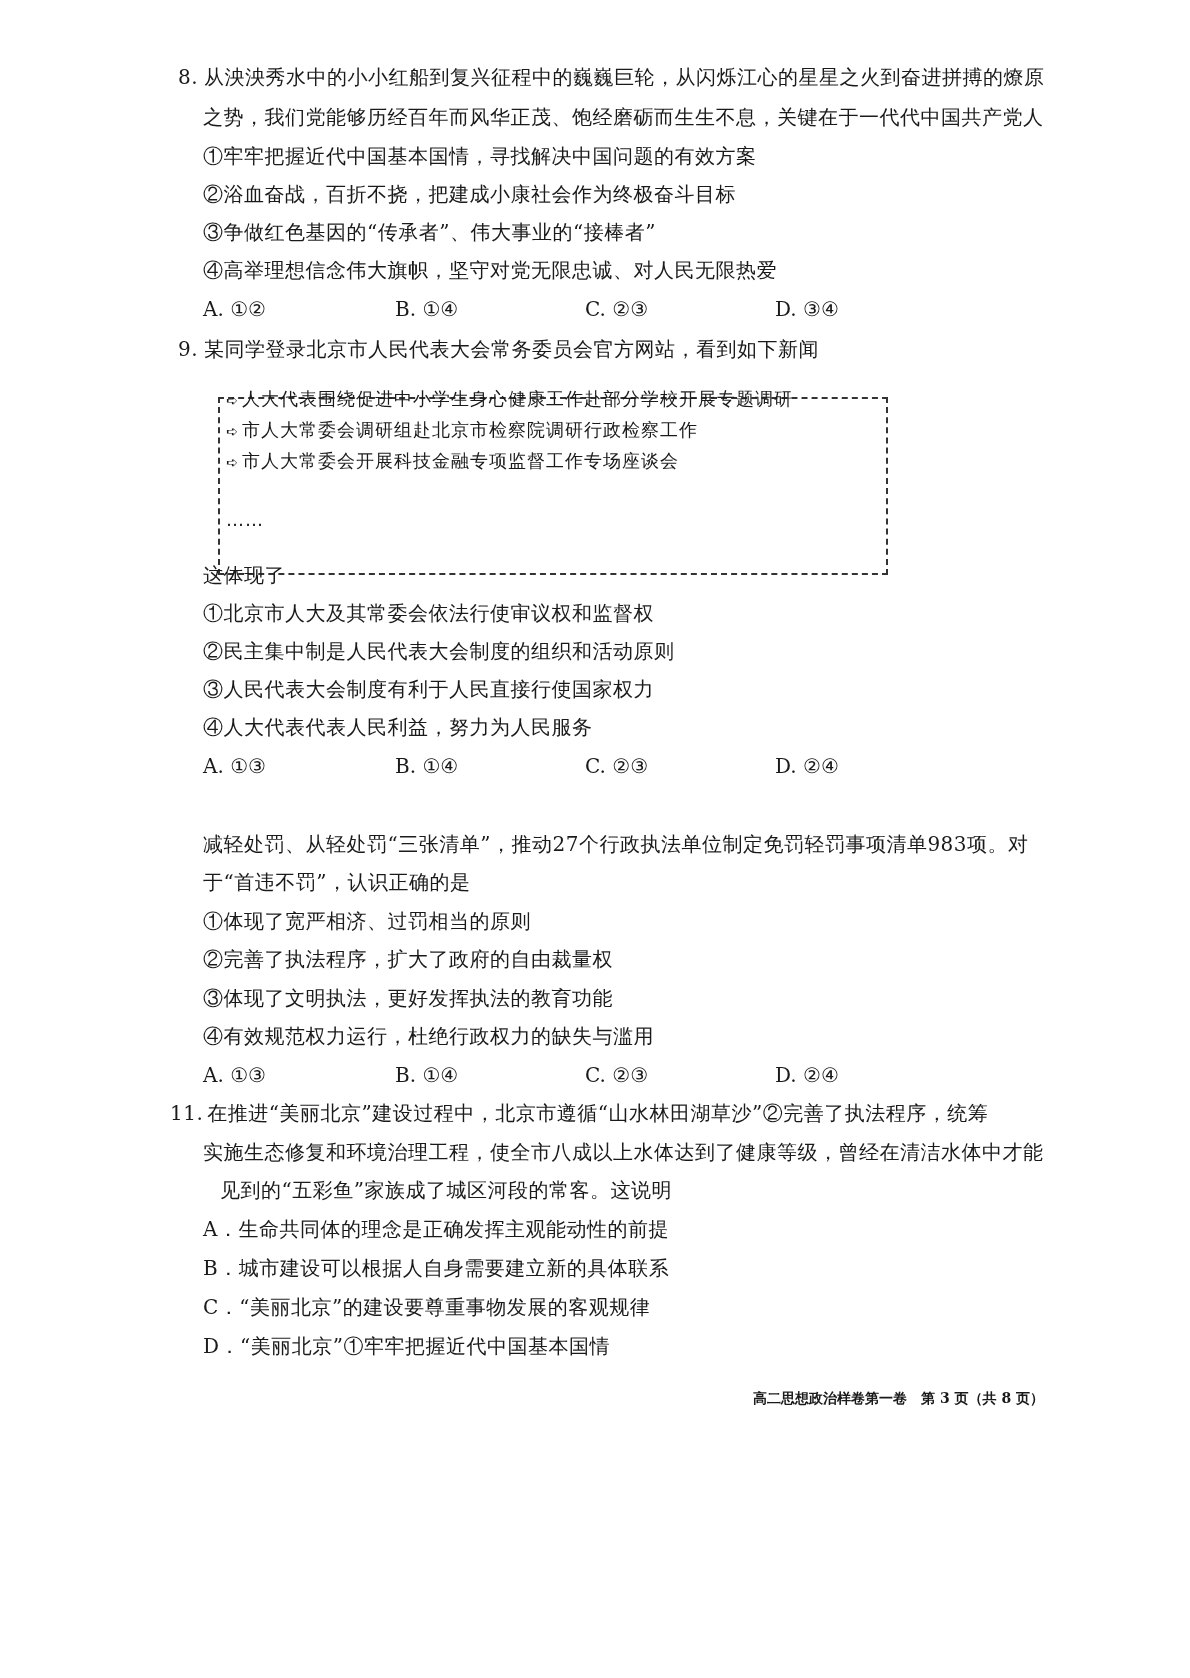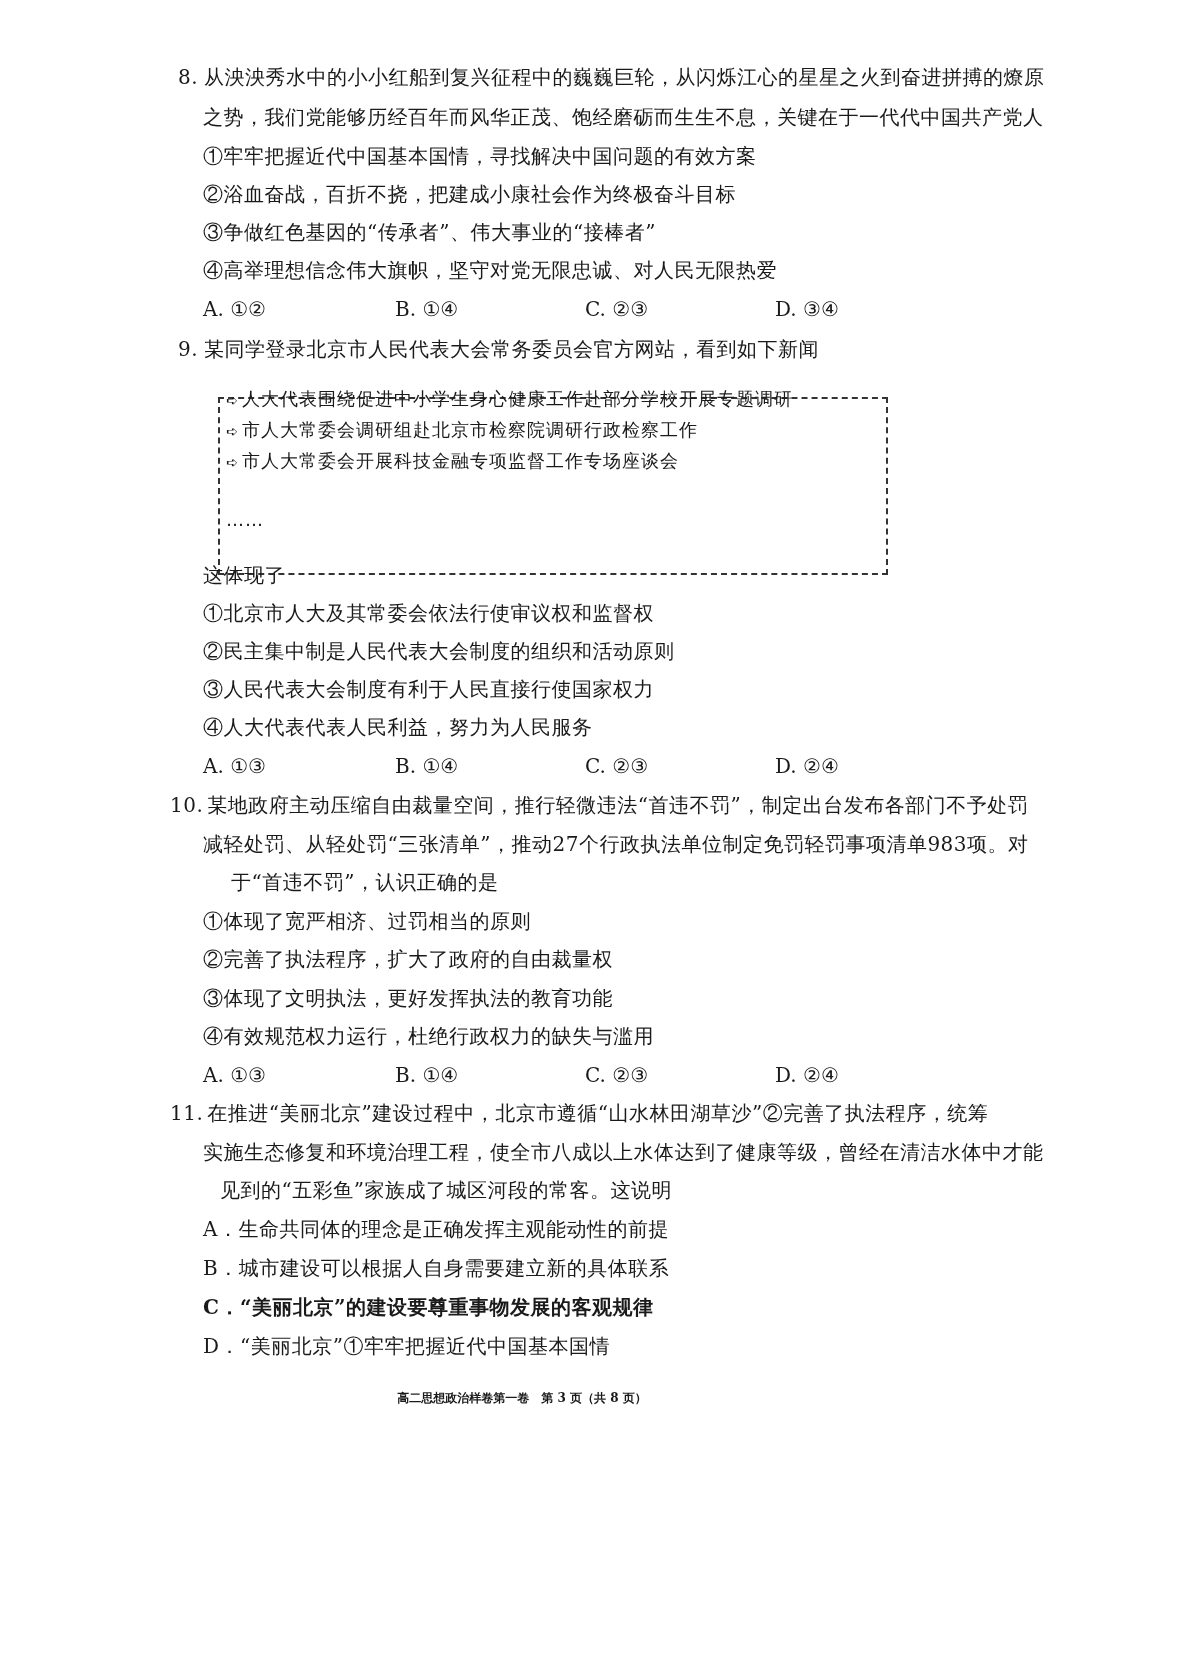--- a/index.html
+++ b/index.html
@@ -19,22 +19,22 @@
   .newsbox {
     position: absolute; left: 218px; top: 397px; width: 670px; height: 178px;
     border: 2px dashed #333; box-sizing: border-box;
   }
   .news {
     position: absolute; font-size: 18px; line-height: 24px; white-space: nowrap;
     font-family: "DejaVu Sans", "Liberation Sans", sans-serif; letter-spacing: 1px;
   }
   .bullet { display: inline-block; width: 16px; font-size: 14px; }
   .footer {
-    position: absolute; left: 0; width: 1044px; top: 1486px; text-align: center;
-    font-size: 12px; line-height: 24px; font-weight: bold;
+    position: absolute; left: 0; width: 1044px; top: 1486px; text-align: right;
+    font-size: 14px; line-height: 24px; font-weight: bold;
   }
 </style>
 </head>
 <body>
 
 <div class="page">
 
   <div class="line" style="left:178px; top:64px;">
     <span class="qnum">8.</span><span style="margin-left:6px;">从泱泱秀水中的小小红船到复兴征程中的巍巍巨轮，从闪烁江心的星星之火到奋进拼搏的燎原</span>
   </div>
@@ -70,40 +70,37 @@
   <div class="line" style="left:203px; top:638px;">②民主集中制是人民代表大会制度的组织和活动原则</div>
   <div class="line" style="left:203px; top:676px;">③人民代表大会制度有利于人民直接行使国家权力</div>
   <div class="line" style="left:203px; top:714px;">④人大代表代表人民利益，努力为人民服务</div>
   <div class="opts" style="left:0; top:753px; width:1190px;">
     <span class="opt" style="left:203px;">A. ①③</span>
     <span class="opt" style="left:395px;">B. ①④</span>
     <span class="opt" style="left:585px;">C. ②③</span>
     <span class="opt" style="left:775px;">D. ②④</span>
   </div>
 
-  <div class="line" style="left:170px; top:792px;">
-    <span class="qnum">10.</span><span style="margin-left:4px;">某地政府主动压缩自由裁量空间，推行轻微违法“首违不罚”，制定出台发布各部门不予处罚</span>
-  </div>
   <div class="line" style="left:203px; top:831px;">减轻处罚、从轻处罚“三张清单”，推动27个行政执法单位制定免罚轻罚事项清单983项。对</div>
-  <div class="line" style="left:203px; top:869px;margin-left:28px;">于“首违不罚”，认识正确的是</div>
+  <div class="line" style="left:203px; top:869px;">于“首违不罚”，认识正确的是</div>
   <div class="line" style="left:203px; top:908px;">①体现了宽严相济、过罚相当的原则</div>
   <div class="line" style="left:203px; top:946px;">②完善了执法程序，扩大了政府的自由裁量权</div>
   <div class="line" style="left:203px; top:985px;">③体现了文明执法，更好发挥执法的教育功能</div>
   <div class="line" style="left:203px; top:1023px;">④有效规范权力运行，杜绝行政权力的缺失与滥用</div>
   <div class="opts" style="left:0; top:1062px; width:1190px;">
     <span class="opt" style="left:203px;">A. ①③</span>
     <span class="opt" style="left:395px;">B. ①④</span>
     <span class="opt" style="left:585px;">C. ②③</span>
     <span class="opt" style="left:775px;">D. ②④</span>
   </div>
 
   <div class="line" style="left:170px; top:1100px;">
     <span class="qnum">11.</span><span style="margin-left:4px;">在推进“美丽北京”建设过程中，北京市遵循“山水林田湖草沙”②完善了执法程序，统筹</span>
   </div>
   <div class="line" style="left:203px; top:1139px;">实施生态修复和环境治理工程，使全市八成以上水体达到了健康等级，曾经在清洁水体中才能</div>
   <div class="line" style="left:203px; top:1177px;margin-left:17px;">见到的“五彩鱼”家族成了城区河段的常客。这说明</div>
   <div class="line" style="left:203px; top:1216px;">A．生命共同体的理念是正确发挥主观能动性的前提</div>
   <div class="line" style="left:203px; top:1255px;">B．城市建设可以根据人自身需要建立新的具体联系</div>
-  <div class="line" style="left:203px; top:1294px;font-weight:bold;">C．“美丽北京”的建设要尊重事物发展的客观规律</div>
+  <div class="line" style="left:203px; top:1294px;">C．“美丽北京”的建设要尊重事物发展的客观规律</div>
   <div class="line" style="left:203px; top:1333px;">D．“美丽北京”①牢牢把握近代中国基本国情</div>
 
   <div class="footer" style="top:1386px;">高二思想政治样卷第一卷　第 3 页（共 8 页）</div>
 </div>
 
 </body></html>

